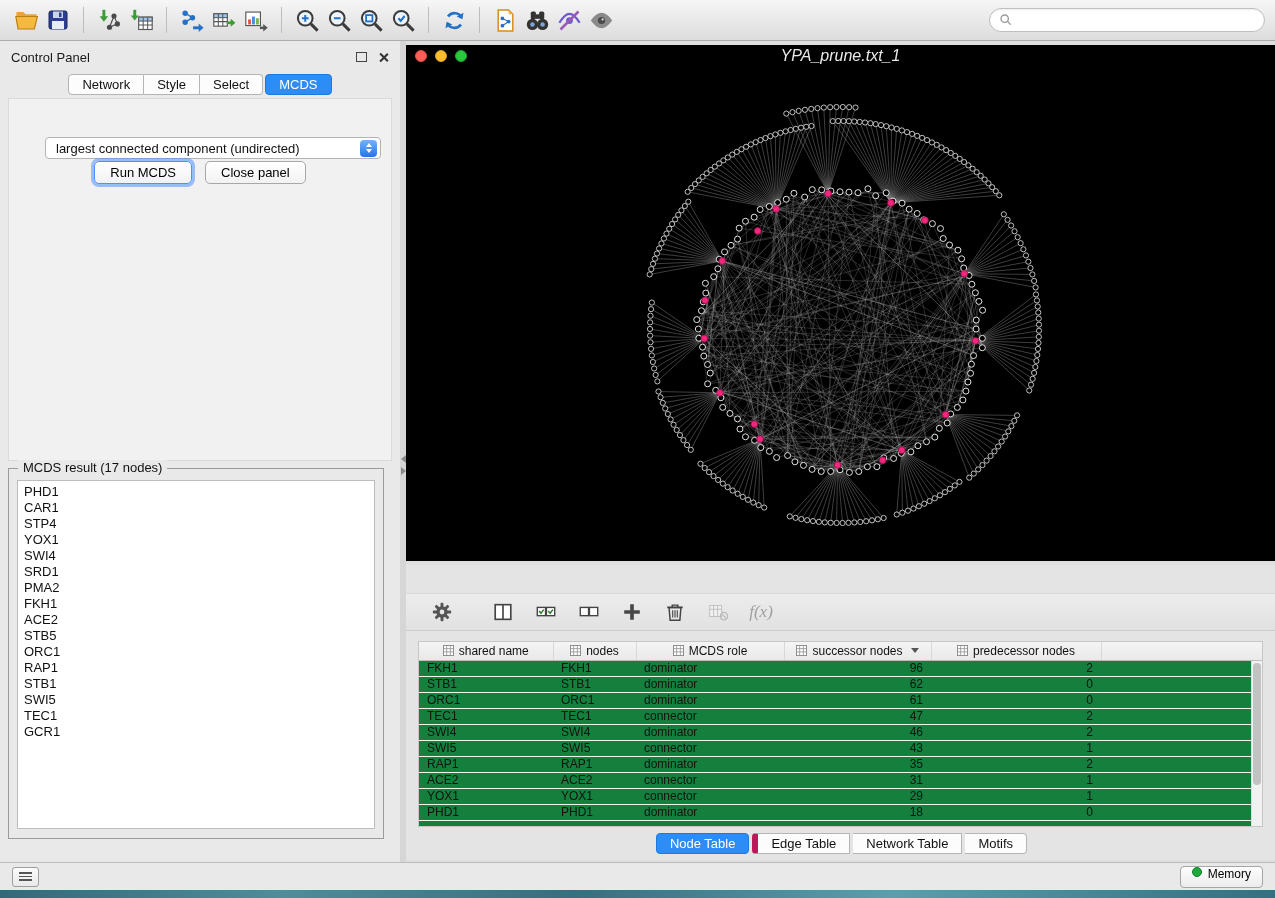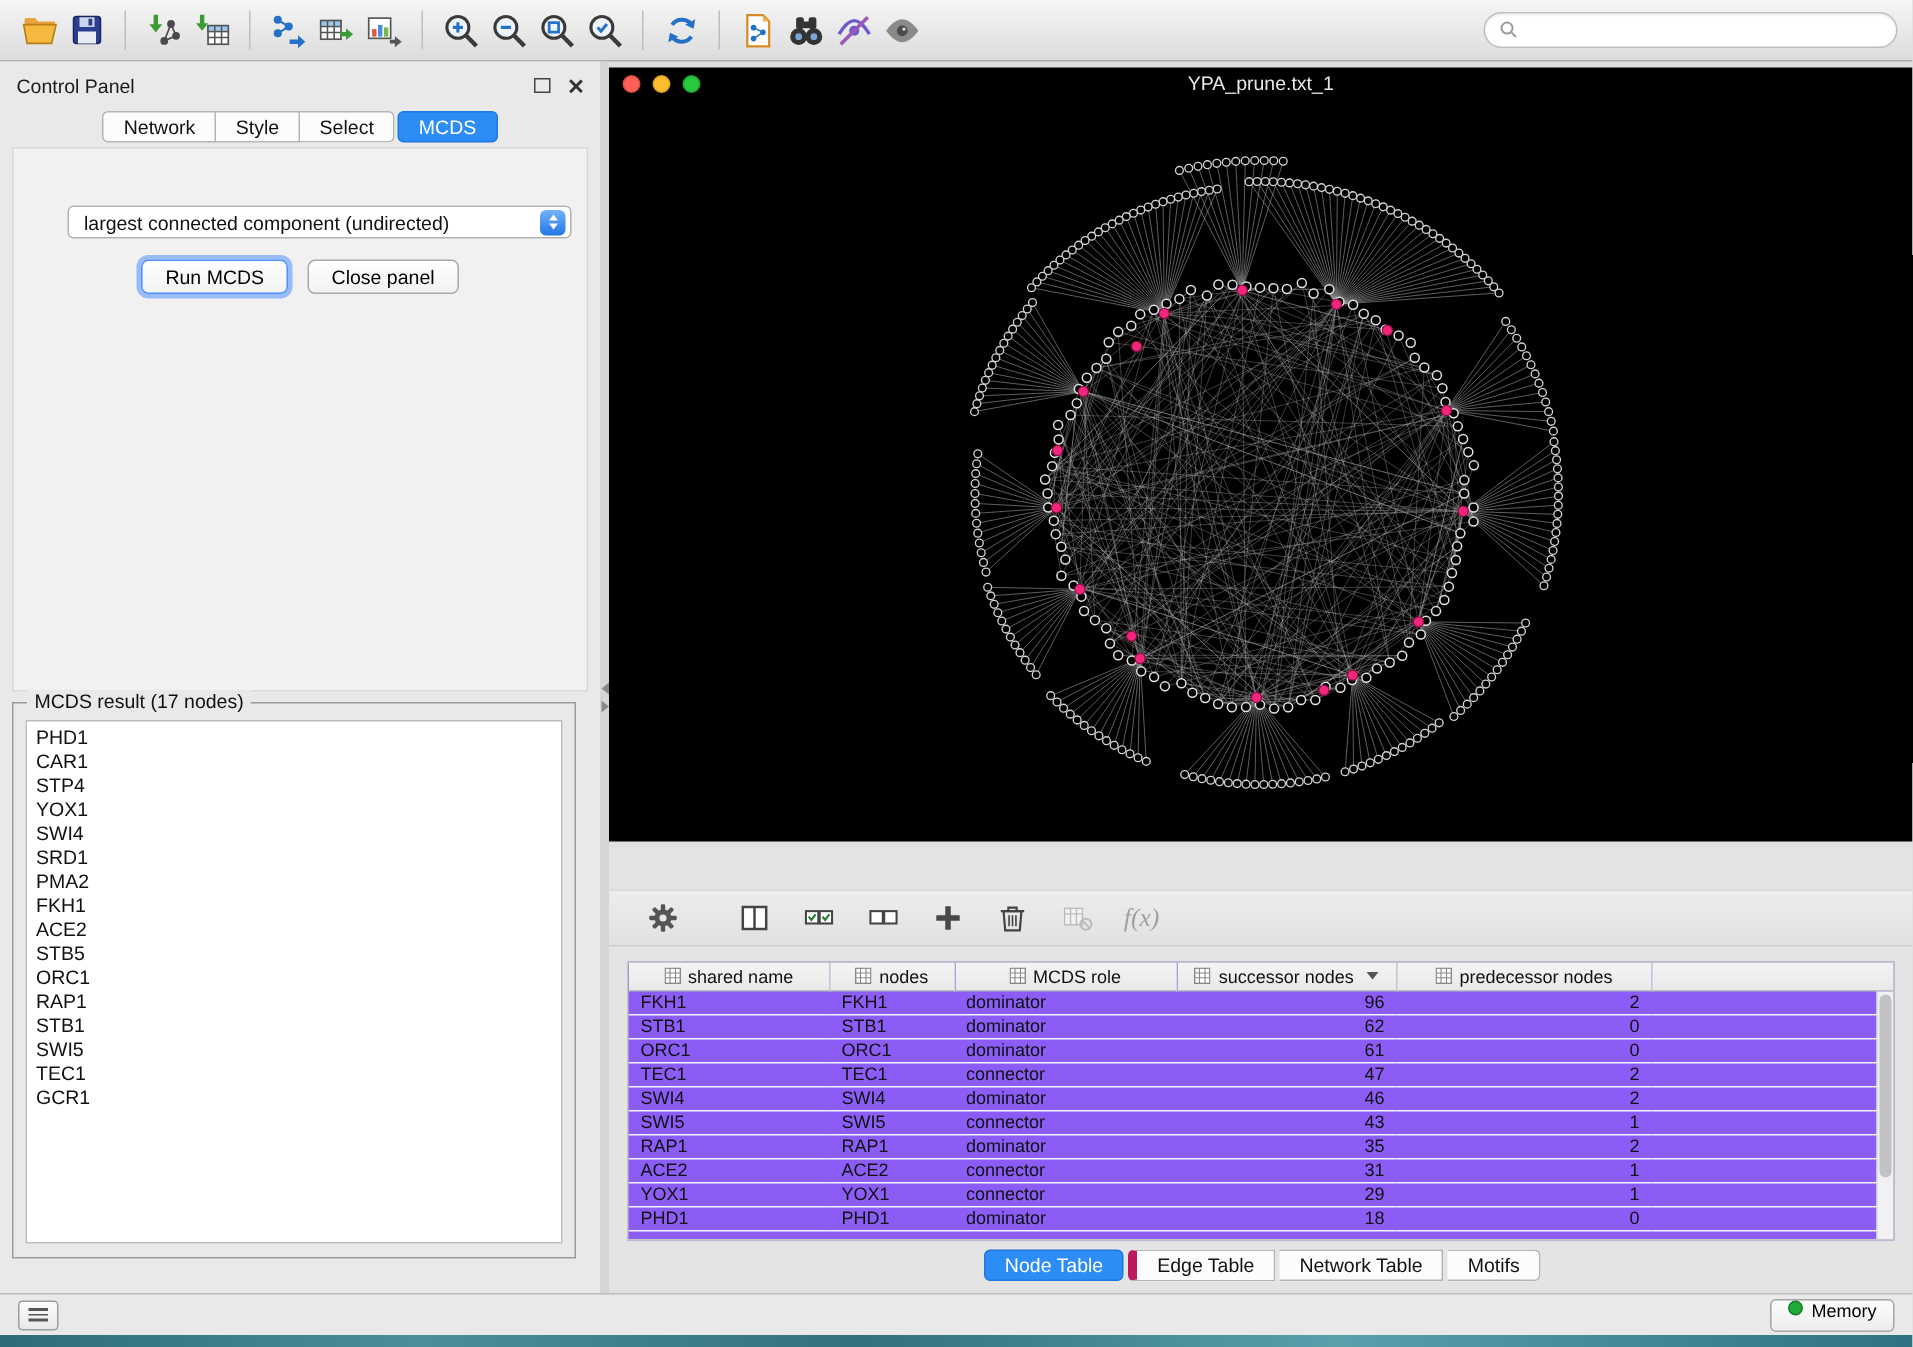--- a/index.html
+++ b/index.html
@@ -29,53 +29,53 @@
   .tab.last-plain { border-radius:0 4px 4px 0; }
   .tab.active { background:#2d8df6; border:1px solid #1f78dd; color:#fff; border-radius:4px; margin-left:2px; }
   .sub-pane { position:absolute; top:57px; left:8px; right:8px; height:363px; background:#f1f1f1; border:1px solid #dadada; }
   .opt-label { position:absolute; top:14px; left:0; right:0; text-align:center; font-size:13px; color:#111; }
   .dropdown { position:absolute; top:38px; left:36px; width:336px; height:22px; background:#fff; border:1px solid #b3b3b3; border-radius:4px;
     display:flex; align-items:center; padding:0 3px 0 10px; font-size:13px; }
   .dropdown-value { flex:1; white-space:nowrap; overflow:hidden; }
   .stepper { width:17px; height:17px; border-radius:4px; background:linear-gradient(#74b3fb,#2276e8); display:flex; flex-direction:column; align-items:center; justify-content:center; gap:2px; }
   .tri-up { width:0; height:0; border-left:3.5px solid transparent; border-right:3.5px solid transparent; border-bottom:4px solid #fff; }
   .tri-down { width:0; height:0; border-left:3.5px solid transparent; border-right:3.5px solid transparent; border-top:4px solid #fff; }
-  .btn-row { position:absolute; top:74px; left:0; right:0; display:flex; justify-content:center; gap:13px;align-items:center; }
+  .btn-row { position:absolute; top:62px; left:0; right:0; display:flex; justify-content:center; gap:13px;align-items:center; }
   .btn { height:23px; background:linear-gradient(#ffffff,#f2f2f2); border:1px solid #a8a8a8; border-radius:5px; font-size:13px; padding:0 15px; cursor:default; }
   .btn.focused { border-color:#4d90fe; box-shadow:0 0 0 3px rgba(77,144,254,.55); }
   .result-group { position:absolute; top:427px; left:8px; width:376px; height:371px; border:1px solid #9b9b9b; }
   .result-group-title { position:absolute; top:-9px; left:9px; background:#e9e9e9; padding:0 5px; font-size:13px; }
   .result-list { position:absolute; left:8px; right:8px; top:11px; bottom:9px; background:#fff; border:1px solid #bcbcbc; padding:3px 6px; overflow:hidden; }
   .result-item { font-size:13px; line-height:16px; }
 
   
   .v-splitter { position:absolute; left:400px; top:41px; width:6px; height:821px; background:#d6d6d6; }
   .split-arrows { position:absolute; top:414px; left:0; width:6px; display:flex; flex-direction:column; gap:4px; align-items:center; }
   .tri-left { width:0; height:0; border-top:4px solid transparent; border-bottom:4px solid transparent; border-right:5px solid #8a8a8a; }
   .tri-right { width:0; height:0; border-top:4px solid transparent; border-bottom:4px solid transparent; border-left:5px solid #8a8a8a; }
 
   
   .network-window { position:absolute; left:406px; top:45px; width:869px; height:516px; background:#000; }
   .net-titlebar { position:relative; height:21px; display:flex; align-items:center; padding:0 9px; }
   .traffic { width:12px; height:12px; border-radius:50%; margin-right:8px; }
   .t-red { background:#ff5f57; border:1px solid #d94c44; }
   .t-yellow { background:#febc2e; border:1px solid #d8a023; }
   .t-green { background:#29c93f; border:1px solid #1fa332; }
-  .net-title { position:absolute; left:0; right:0; text-align:center; color:#e8e8e8; font-size:13px; pointer-events:none; }
+  .net-title { position:absolute; left:0; right:0; text-align:center; color:#e8e8e8; font-size:16px; pointer-events:none;font-style:italic; }
   .graph-svg { display:block; }
 
   
   .table-panel { position:absolute; left:406px; top:565px; width:869px; height:295px; background:#e4e4e4; }
   .tp-header { position:absolute; top:3px; left:0; right:0; height:22px; display:flex; align-items:center; padding:0 13px; }
   .tp-toolbar { position:absolute; top:28px; left:0; right:0; height:38px; background:linear-gradient(#ededed,#e1e1e1);
     border-top:1px solid #d8d8d8; border-bottom:1px solid #cccccc; display:flex; align-items:center; padding-left:22px; gap:15px; }
   .tp-toolbar .tool-btn { width:28px; height:28px; }
   .gear-gap { margin-right:18px; }
   .fx-label { font-family:"Liberation Serif", serif; font-style:italic; font-size:17px; color:#9f9f9f; }
-  .table-wrap { position:absolute; left:12px; top:76px; width:845px; height:186px; background:#8b5cf6; border:1px solid #c6c6c6; overflow:hidden; }
+  .table-wrap { position:absolute; left:12px; top:76px; width:845px; height:186px; background:#15803d; border:1px solid #c6c6c6; overflow:hidden; }
   table.node-table { border-collapse:collapse; table-layout:fixed; width:100%; }
   .node-table th { height:18px; font-weight:normal; font-size:12px; background:linear-gradient(#f4f4f4,#e9e9e9);
     border-bottom:1px solid #bdbdbd; border-right:1px solid #d8d8d8; padding:0 4px; white-space:nowrap; overflow:hidden; }
   .node-table th:last-child { border-right:none; }
   .th-inner { display:flex; align-items:center; justify-content:center; gap:5px; }
   .chev-down { width:0; height:0; border-left:4px solid transparent; border-right:4px solid transparent; border-top:5px solid #555; margin-left:3px; }
   .node-table td { height:16px; font-size:12px; padding:0 8px; white-space:nowrap; overflow:hidden; border-bottom:1px solid #f3f3f3; }
   .td-num { text-align:right; padding-right:12px; }
   .scrollbar { position:absolute; top:19px; right:0; bottom:0; width:11px; background:#f1f1f1; border-left:1px solid #dddddd; }
   .scroll-thumb { position:absolute; top:2px; left:1px; width:8px; height:122px; background:#c2c2c2; border-radius:4px; }

